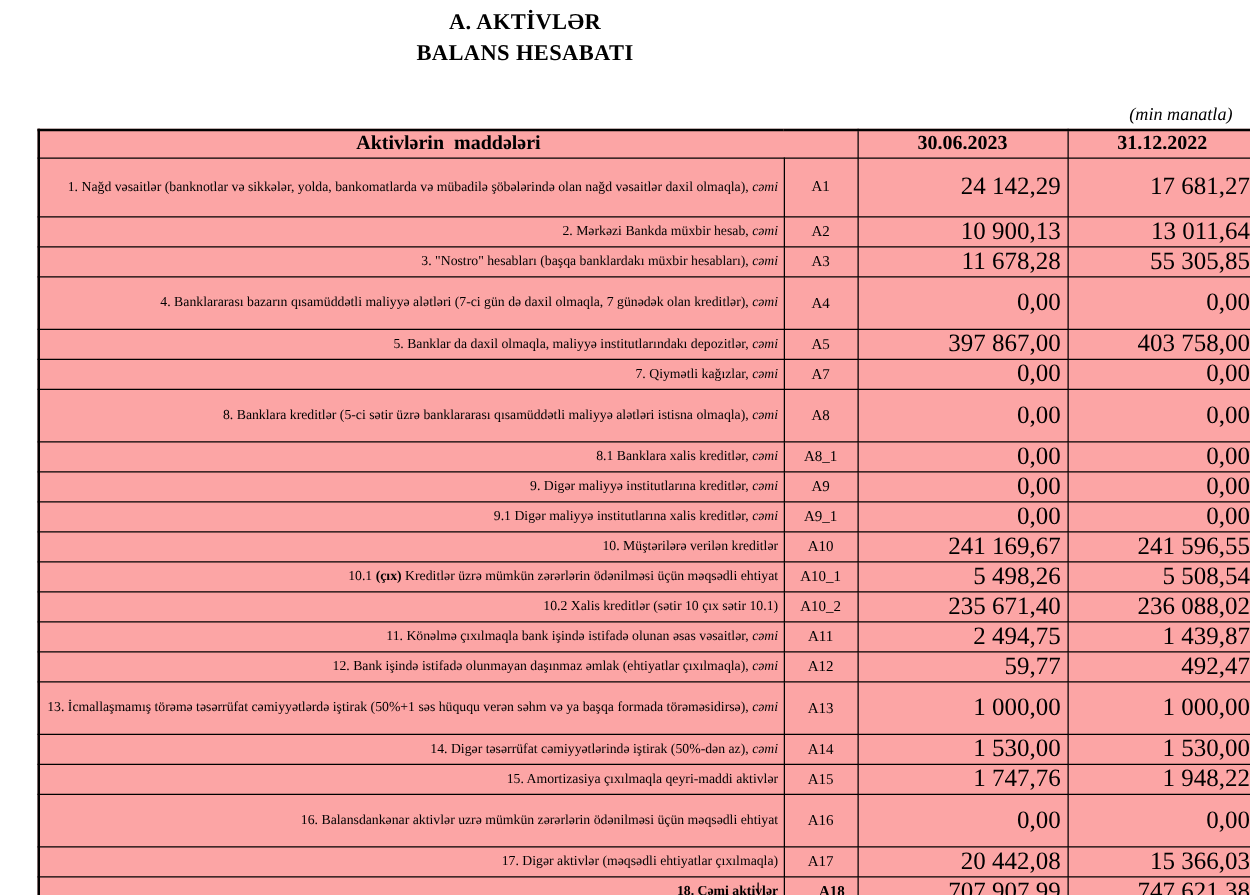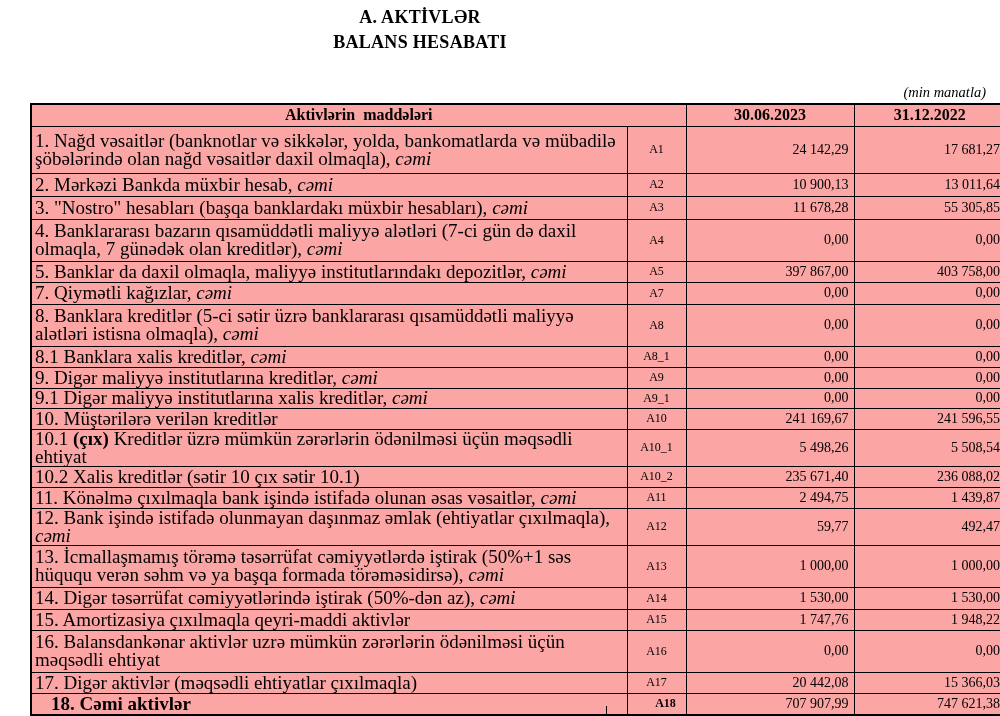--- a/index.html
+++ b/index.html
@@ -17,23 +17,23 @@
   table.balance{
     position:absolute;top:103px;left:10px;width:975px;
     border-collapse:collapse;table-layout:fixed;
     background:#fca5a5;
     margin-left:20px;
   }
   table.balance,table.balance td,table.balance th{border:1px solid #000;}
   table.balance{border:2px solid #000;}
   th,td{padding:0 4px;vertical-align:middle;overflow:hidden;}
   th{font-size:16px;font-weight:bold;text-align:center;white-space:pre-wrap;}
-  td.desc{font-size:19px;text-align:left;line-height:18px;padding-left:3px;}
+  td.desc{font-size:11px;text-align:right;line-height:18px;padding-left:3px;}
   td.code{font-size:12px;text-align:center;padding:0 1px;}
-  td.num{font-size:14px;text-align:right;padding-right:5px;white-space:nowrap;}
+  td.num{font-size:20px;text-align:right;padding-right:5px;white-space:nowrap;}
   tr.bold-row td.desc,tr.bold-row td.code{font-weight:bold;padding-left:19px;}
   .i{font-style:italic;}
   .b{font-weight:bold;}
   .scan-tick{position:absolute;left:606px;top:706px;width:1px;height:8px;background:#000;}
 </style>
 </head>
 <body>
 
 <div class="doc-title">
   <div>A. AKTİVLƏR</div>

